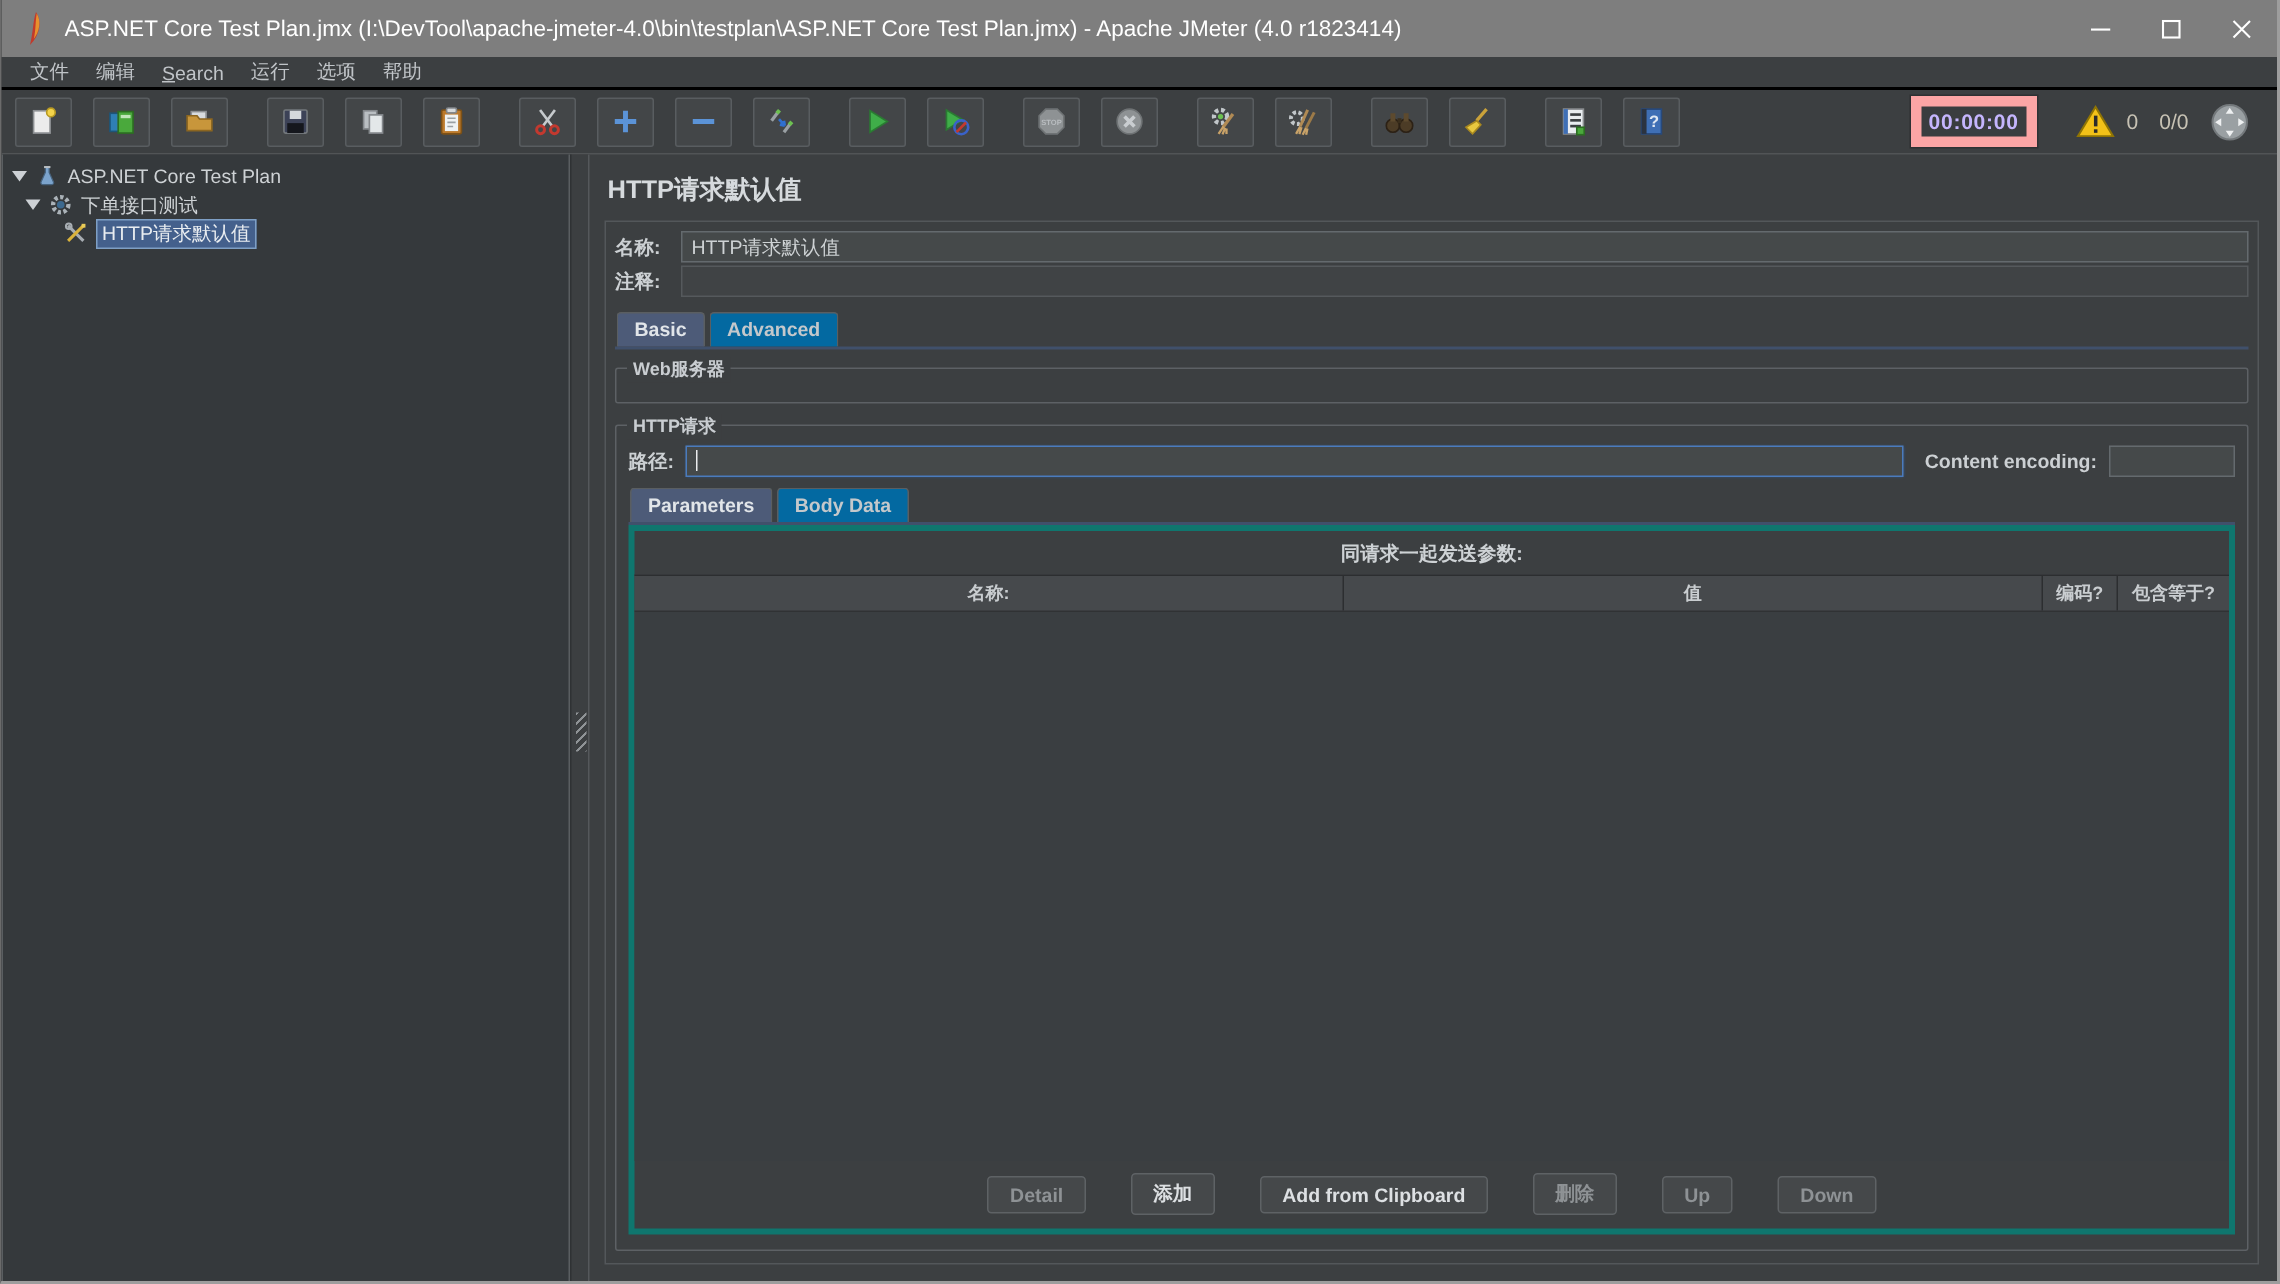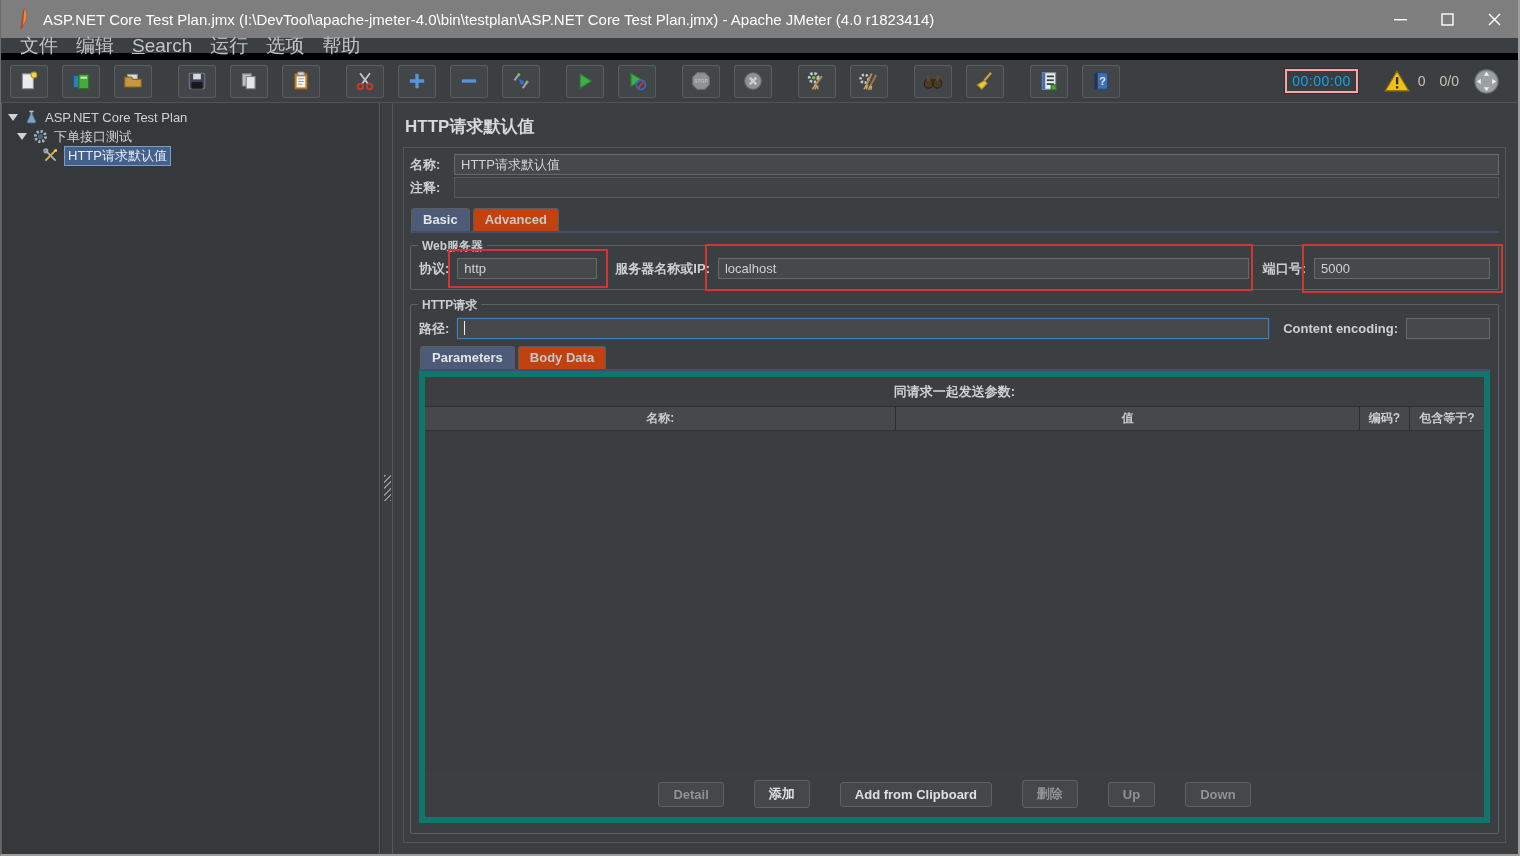--- a/index.html
+++ b/index.html
@@ -10,33 +10,33 @@
     border-right:2px solid #9d9d9d; border-bottom:2px solid #9d9d9d; border-left:1px solid #6b6b6b;
   }
   
   .titlebar { height:38px; background:#7e7e7e; display:flex; align-items:center; color:#ffffff; }
   .titlebar .app-icon { width:20px; height:24px; margin:0 10px 0 12px; }
   .titlebar .title-text { font-size:15px; flex:1; white-space:nowrap; overflow:hidden; }
   .win-controls { display:flex; height:100%; }
   .win-btn { width:47px; height:100%; display:flex; align-items:center; justify-content:center; }
   
   .menubar { height:22px; background:#3c3f41; display:flex; align-items:center; padding-left:10px;
-             font-size:19px; color:#c0c4c8; border-bottom:7px solid #000000; }
+             font-size:13px; color:#c0c4c8; border-bottom:2px solid #000000; }
   .menu-item { padding:2px 9px; display:inline-block; }
   .menu-item.mnemonic { }
   .menu-item.mnemonic::first-letter { text-decoration:underline; }
   
   .toolbar { height:43px; background:#3c3f41; border-bottom:1px solid #515456;
              display:flex; align-items:center; padding:0 18px 0 9px; }
   .tbtn { width:38px; height:33px; background:#434648; border:1px solid #595d60; border-radius:2px;
           display:flex; align-items:center; justify-content:center; margin-right:14px; flex:none; }
   .tbtn.group-end { margin-right:26px; }
   .tb-right { margin-left:auto; display:flex; align-items:center; gap:14px; }
-  .timer-box { border:2px solid #fca5a5; outline:1px solid #2e3133; background:#3a3d3f;
-               color:#0ea5e9; font-size:14px; padding:2px 5px; letter-spacing:.5px; }
+  .timer-box { border:7px solid #fca5a5; outline:1px solid #2e3133; background:#3a3d3f;
+               color:#c4b5fd; font-size:14px; padding:2px 5px; letter-spacing:.5px;font-weight:bold; }
   .warn-wrap { display:flex; align-items:center; gap:8px; margin-left:12px; }
   .count-text { color:#c7c2b4; font-size:14px; }
   
   .content { display:flex; height:752px; }
   .tree-panel { width:379px; background:#35393c; border:1px solid #5a5e61; border-top:none;
                 padding-top:5px; position:relative; flex:none; }
   .tree-row { height:19px; display:flex; align-items:center; font-size:13px; color:#ced2d5; white-space:nowrap; }
   .tw-arrow { width:0; height:0; border-left:5px solid transparent; border-right:5px solid transparent;
               border-top:7px solid #cdd1d5; margin:0 5px 0 0; flex:none; }
   .tree-icon { width:17px; height:17px; margin-right:5px; flex:none; }
@@ -48,39 +48,39 @@
   .main-panel { flex:1; padding:8px 12px 12px 10px; display:flex; flex-direction:column; min-width:0; }
   .page-title { font-size:17px; font-weight:bold; color:#d6dadd; margin:4px 0 9px 2px; }
   .form-box { border:1px solid #53575a; flex:1; display:flex; flex-direction:column; padding:5px 6px 8px 6px; min-height:0; }
   .field-row { display:flex; align-items:center; margin:1px 0; }
   .lbl { font-weight:bold; font-size:13px; color:#ccd0d3; margin-right:8px; white-space:nowrap; }
   .tinput { background:#45494a; border:1px solid #646a6e; color:#ced2d4; font-size:13px;
             height:21px; padding:1px 6px; font-family:inherit; }
   .grow { flex:1; min-width:0; }
   
   .tabs-row { display:flex; margin-top:9px; border-bottom:2px solid #40506b; padding-left:1px; }
-  .tab { padding:3px 11px 4px; font-size:13px; font-weight:bold; color:#c4c8cb; background:#c2410c;
+  .tab { padding:3px 11px 4px; font-size:13px; font-weight:bold; color:#c4c8cb; background:#0369a1;
          border:1px solid #5a5e61; border-bottom:none; border-radius:3px 3px 0 0; margin-right:3px; }
   .tab.selected { background:#4d5b78; color:#e1e5e9; }
   
   .groupbox { border:1px solid #5d6165; border-radius:2px; position:relative; margin-top:12px;
               padding:12px 8px 10px 8px; }
   .legend { position:absolute; top:-8px; left:7px; background:#3c3f41; padding:0 4px;
             font-size:12px; font-weight:bold; color:#c9cdd1; }
   .ws-row { display:flex; align-items:center; }
   .rel { position:relative; }
   .red-rect { position:absolute; border:2px solid #cf3732; pointer-events:none; z-index:6; }
   .red-protocol { left:-9px; top:-9px; right:-11px; bottom:-9px; }
   .red-server   { left:-13px; top:-14px; right:-4px; bottom:-12px; }
   .red-port     { left:-12px; top:-14px; right:-13px; bottom:-14px; }
   .http-box { flex:1; display:flex; flex-direction:column; min-height:0; margin-top:14px; }
   .path-input { border:1px solid #4a7bbd; box-shadow:0 0 2px #2d5a94; position:relative; }
   .caret { position:absolute; left:7px; top:3px; width:1px; height:14px; background:#e9ebed; }
   
-  .table-panel { border:6px solid #0f766e; flex:1; display:flex; flex-direction:column; margin-top:0; min-height:0; }
+  .table-panel { border:4px solid #0f766e; flex:1; display:flex; flex-direction:column; margin-top:0; min-height:0; }
   .tbl-caption { text-align:center; font-weight:bold; font-size:13px; color:#ced2d5; padding:6px 0 5px; }
   .thead { display:flex; background:#46494c; border-top:1px solid #2c2e30; border-bottom:1px solid #303234; }
   .th { font-size:12px; font-weight:bold; color:#c9cdd0; text-align:center; padding:3px 0;
         border-right:1px solid #2c2e30; overflow:hidden; white-space:nowrap; }
   .th-name { flex-basis:44.5%; }
   .th-value { flex:1; }
   .th-encode { width:50px; flex:none; }
   .th-equals { width:74px; flex:none; border-right:none; }
   .tbody { flex:1; background:#3a3e41; }
   .btn-row { display:flex; justify-content:center; align-items:center; gap:30px; padding:8px 0 9px; }
@@ -334,37 +334,20 @@
         <input class="tinput grow" type="text" style="background: rgb(64, 67, 69); border-color: rgb(85, 89, 92);" value="">
       </div>
 
       <div class="tabs-row">
         <span class="tab selected">Basic</span>
         <span class="tab">Advanced</span>
       </div>
 
       <div class="groupbox">
         <span class="legend">Web服务器</span>
-        <div class="ws-row">
-          <span class="lbl">协议:</span>
-          <span class="rel" style="margin-right:18px;">
-            <input class="tinput" type="text" style="width: 140px;" value="http">
-            <span class="red-rect red-protocol"></span>
-          </span>
-          <span class="lbl">服务器名称或IP:</span>
-          <span class="rel grow" style="margin-right:14px;">
-            <input class="tinput" type="text" style="width: 100%;" value="localhost">
-            <span class="red-rect red-server"></span>
-          </span>
-          <span class="lbl">端口号:</span>
-          <span class="rel">
-            <input class="tinput" type="text" style="width: 176px;" value="5000">
-            <span class="red-rect red-port"></span>
-          </span>
-        </div>
       </div>
 
       <div class="groupbox http-box">
         <span class="legend">HTTP请求</span>
         <div class="field-row">
           <span class="lbl">路径:</span>
           <span class="rel grow" style="margin-right:14px;">
             <input class="tinput path-input" type="text" style="width: 100%;" value="">
             <span class="caret"></span>
           </span>

